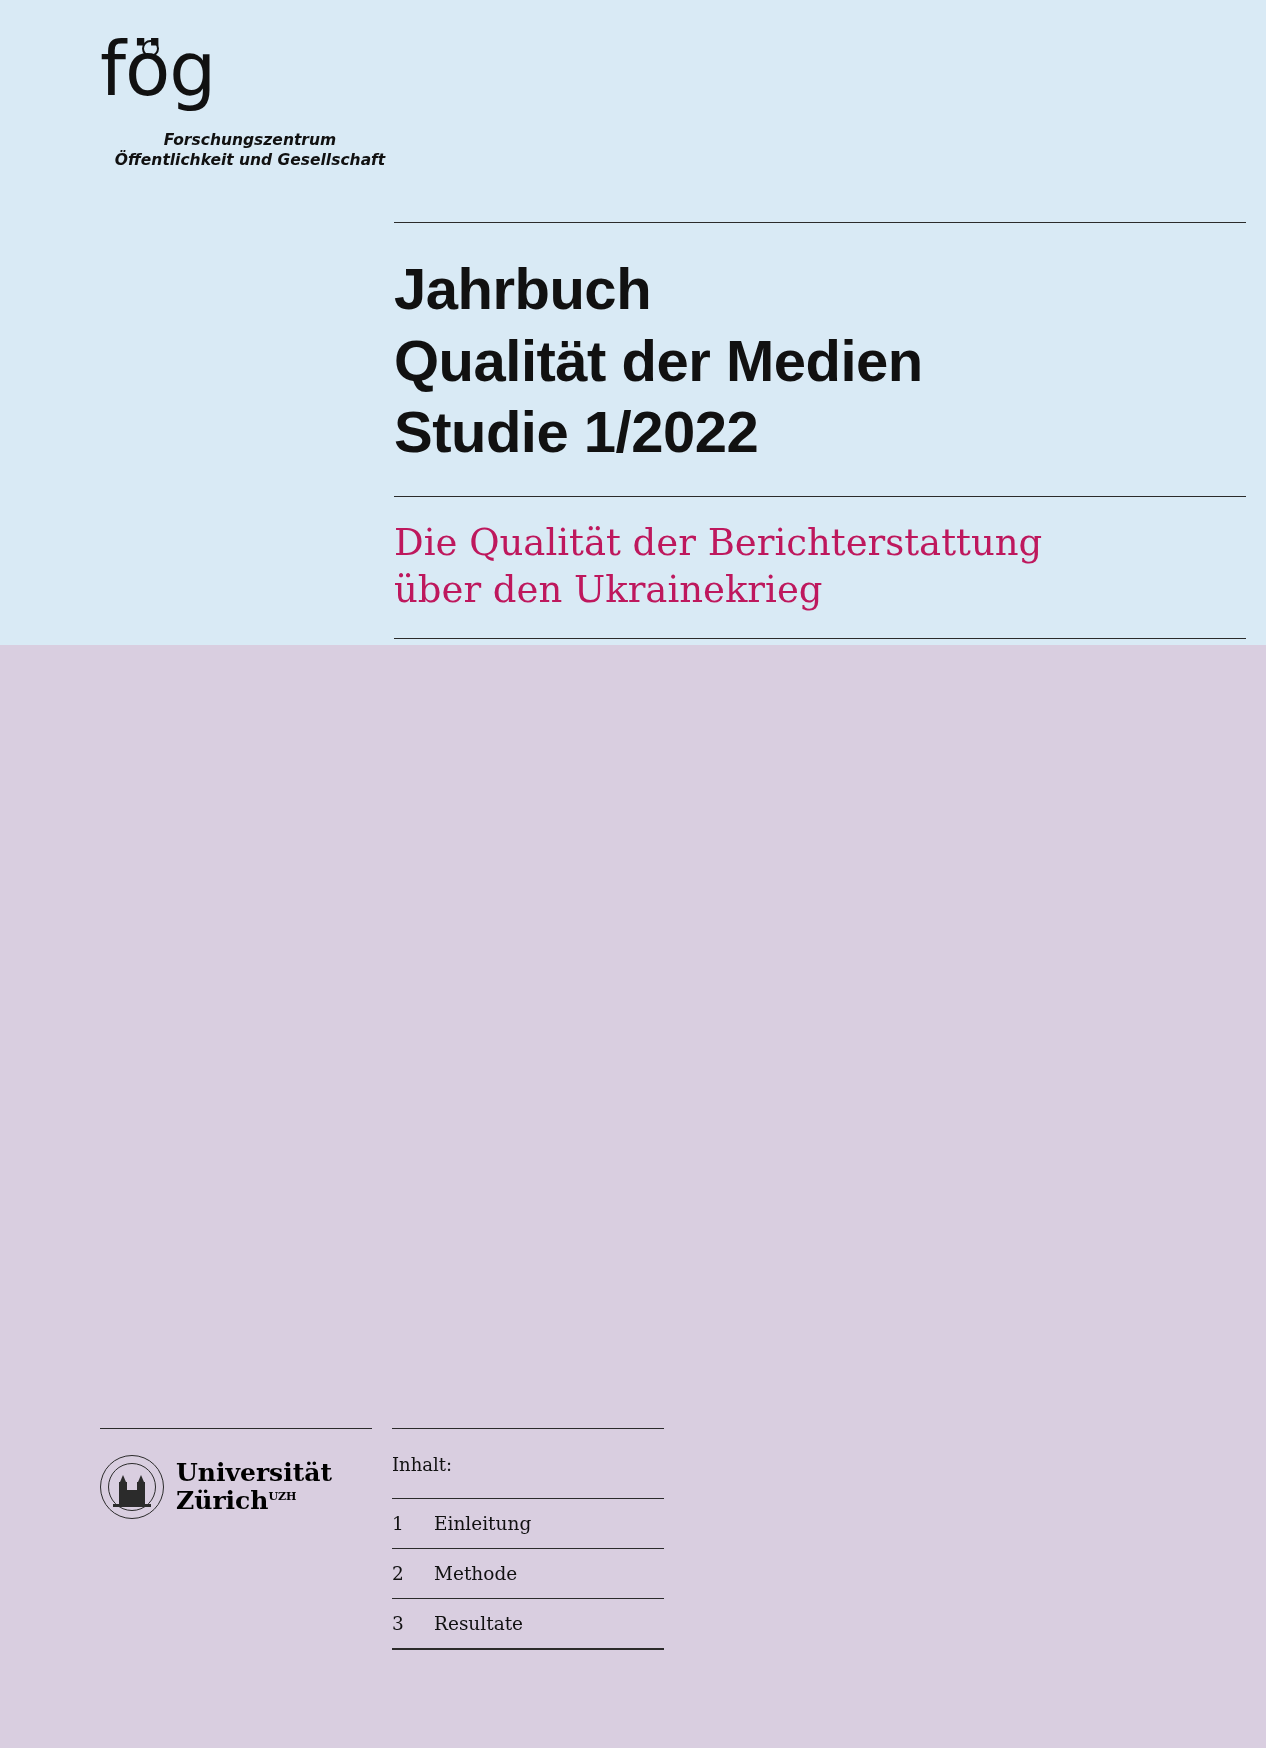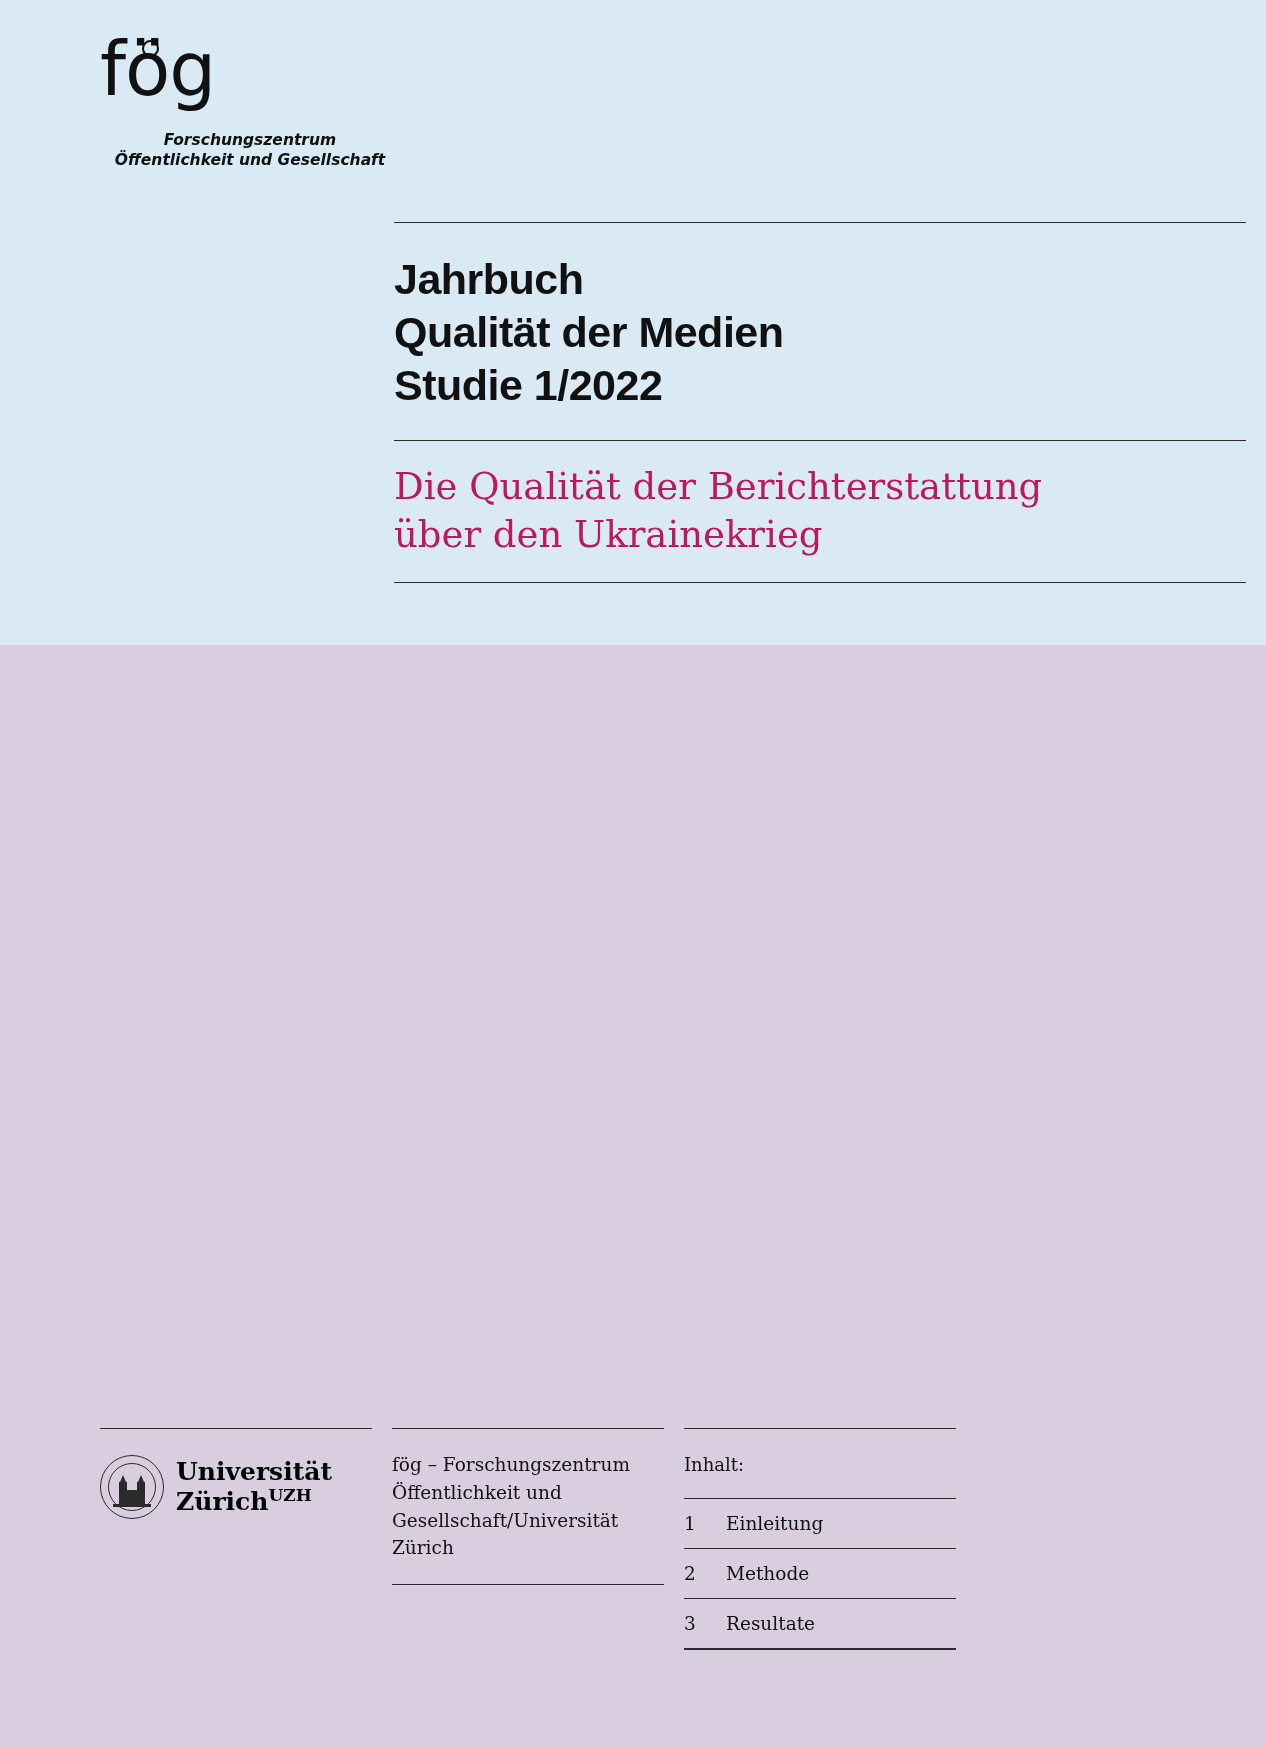--- a/index.html
+++ b/index.html
@@ -83,21 +83,21 @@
   }
   .rule {
     border: 0;
     border-top: 1px solid #2b2b2b;
     margin: 0;
     width: 100%;
   }
   .main-title {
     font-family: "Liberation Sans", sans-serif;
     font-weight: 700;
-    font-size: 43px;
+    font-size: 58px;
     line-height: 1.235;
     letter-spacing: -0.5px;
     margin: 30px 0 28px 0;
     color: #111;
   }
   .subtitle {
     font-family: "DejaVu Serif", serif;
     font-weight: 400;
     font-size: 37px;
     line-height: 1.28;
@@ -194,21 +194,21 @@
   }
   .uzh-text {
     font-family: "DejaVu Serif", serif;
     font-weight: 700;
     font-size: 25px;
     line-height: 1.12;
     color: #000000;
     position: relative;
   }
   .uzh-text .sup {
-    font-size: 17px;
+    font-size: 11px;
     vertical-align: super;
     font-weight: 700;
   }
   .inst-text {
     font-family: "DejaVu Serif", serif;
     font-size: 18.5px;
     line-height: 1.5;
     color: #111;
     margin-top: 22px;
     margin-bottom: 22px;
@@ -285,30 +285,20 @@
         </div>
         <div class="uzh-text">
           <div>Universität</div>
           <div>
             <span>Zürich</span><span class="sup">UZH</span>
           </div>
         </div>
       </div>
     </div>
 
-    <div class="col-inst">
-      <div class="col-rule"></div>
-      <div class="inst-text">
-        <div>fög – Forschungszentrum</div>
-        <div>Öffentlichkeit und</div>
-        <div>Gesellschaft/Universität</div>
-        <div>Zürich</div>
-      </div>
-      <div class="col-rule"></div>
-    </div>
 
     <div class="col-toc">
       <div class="col-rule"></div>
       <div class="toc-label">Inhalt:</div>
       <div class="col-rule"></div>
 
       <div class="toc-row">
         <span class="toc-num">1</span>
         <span class="toc-title">Einleitung</span>
       </div>

